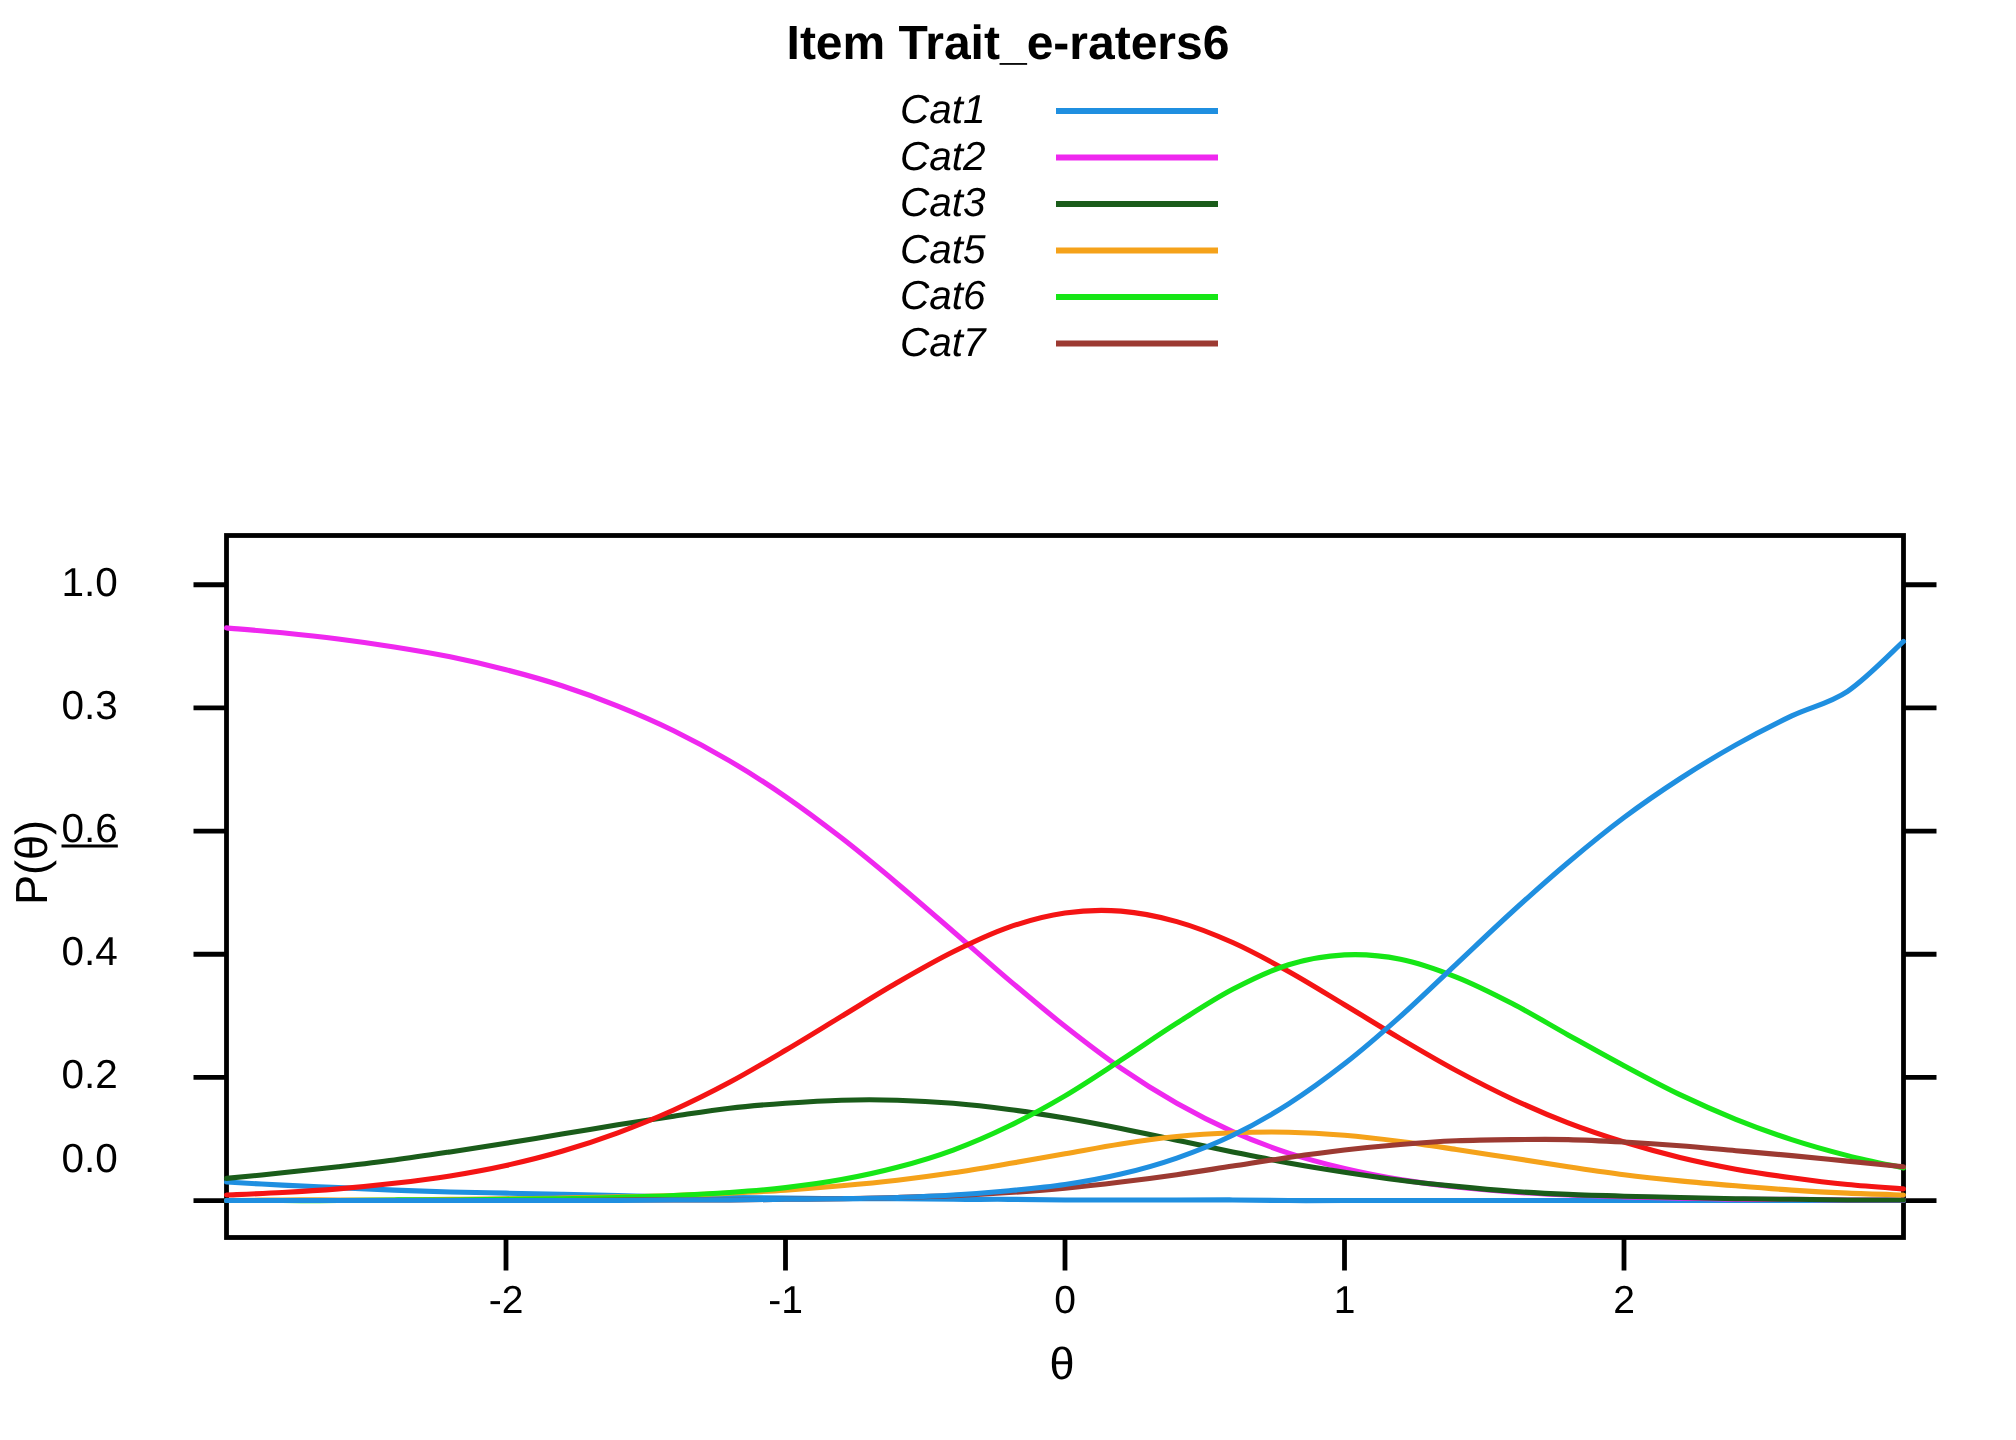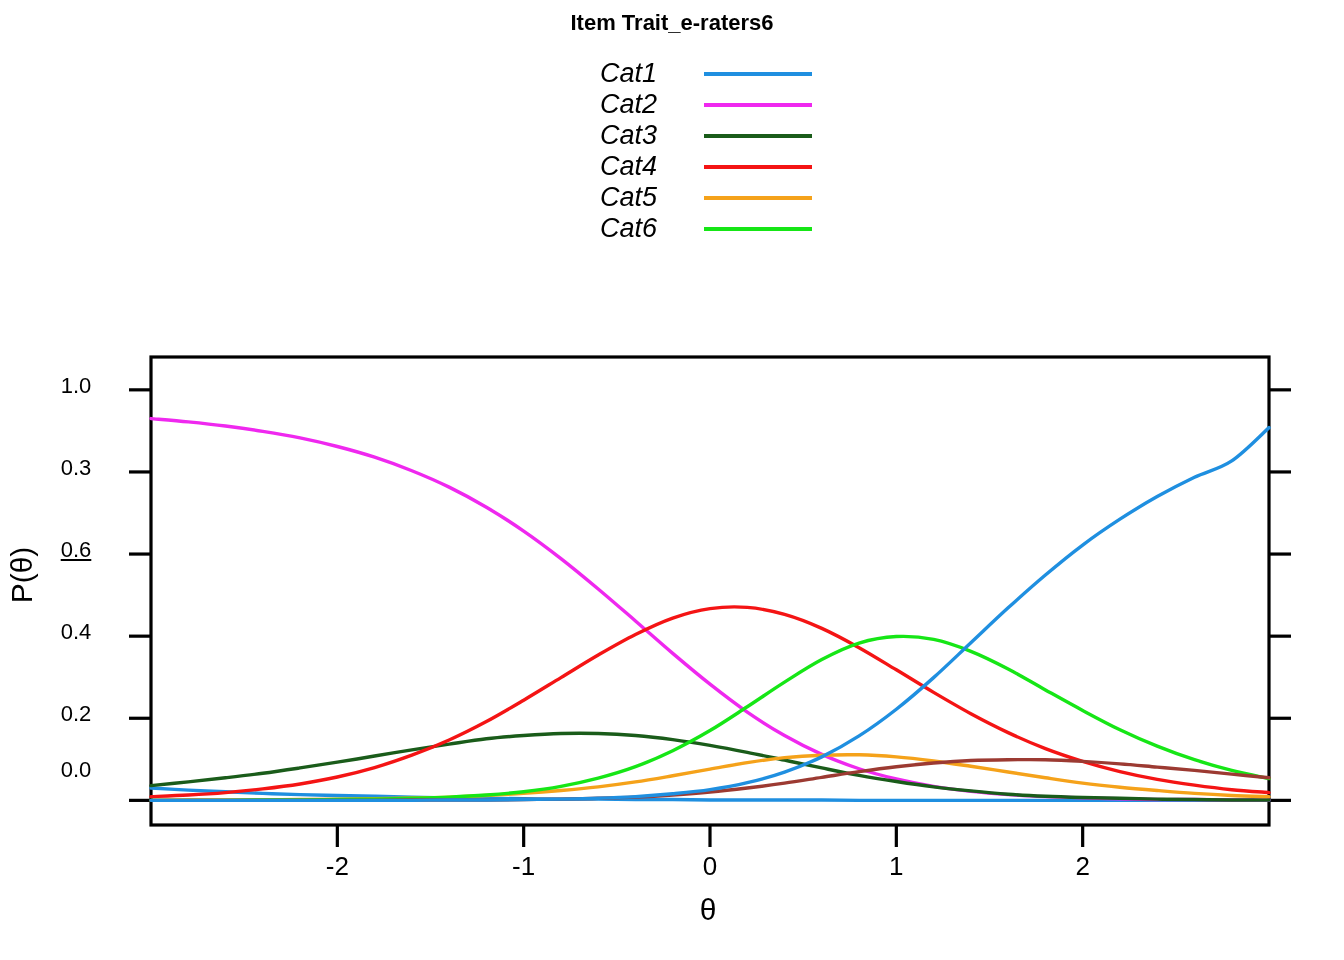--- a/index.html
+++ b/index.html
@@ -18,21 +18,21 @@
     position: relative;
     width: 1344px;
     height: 960px;
   }
   .chart-title {
     position: absolute;
     top: 10px;
     left: 0;
     width: 1344px;
     text-align: center;
-    font-size: 22px;
+    font-size: 32px;
     font-weight: bold;
     letter-spacing: 0px;
     font-family: "Liberation Sans", sans-serif;
   }
   .legend {
     position: absolute;
     top: 58px;
     left: 600px;
     width: 260px;
     font-style: italic;
@@ -77,22 +77,22 @@
     left: 648px;
     top: 893px;
     width: 120px;
     text-align: center;
     font-size: 30px;
     font-family: "Liberation Sans", sans-serif;
   }
   .ytick-label {
     position: absolute;
     width: 70px;
-    text-align: center;
-    font-size: 22px;
+    text-align: left;
+    font-size: 27px;
     font-family: "Liberation Sans", sans-serif;
   }
   .xtick-label {
     position: absolute;
     width: 60px;
     text-align: center;
     font-size: 26px;
     font-family: "Liberation Sans", sans-serif;
   }
 </style>
@@ -110,30 +110,30 @@
       </div>
       <div class="legend-row">
         <div class="legend-label">Cat2</div>
         <div class="legend-swatch" style="background: rgb(239, 40, 239);"></div>
       </div>
       <div class="legend-row">
         <div class="legend-label">Cat3</div>
         <div class="legend-swatch" style="background: rgb(26, 92, 26);"></div>
       </div>
       <div class="legend-row">
-        <div class="legend-label">Cat4</div>
-        <div class="legend-swatch" style="background: rgb(244, 20, 20);"></div>
-      </div>
-      <div class="legend-row">
         <div class="legend-label">Cat5</div>
         <div class="legend-swatch" style="background: rgb(245, 162, 26);"></div>
       </div>
       <div class="legend-row">
         <div class="legend-label">Cat6</div>
         <div class="legend-swatch" style="background: rgb(22, 230, 22);"></div>
+      </div>
+      <div class="legend-row">
+        <div class="legend-label">Cat7</div>
+        <div class="legend-swatch" style="background: rgb(156, 58, 50);"></div>
       </div>
     </div>
 
   <svg class="plot-area" id="plot-svg" width="1344" height="960" viewBox="0 0 1344 960" xmlns="http://www.w3.org/2000/svg">
     <g id="frame-group">
         <rect x="151" y="357" width="1118" height="468" fill="none" stroke="#000000" stroke-width="3.2"></rect>
       </g>
     <g id="ticks-group">
         <line x1="129" y1="800.3684210526316" x2="151" y2="800.3684210526316" stroke="#000000" stroke-width="3.2"></line>
         <line x1="1269" y1="800.3684210526316" x2="1291" y2="800.3684210526316" stroke="#000000" stroke-width="3.2"></line>

